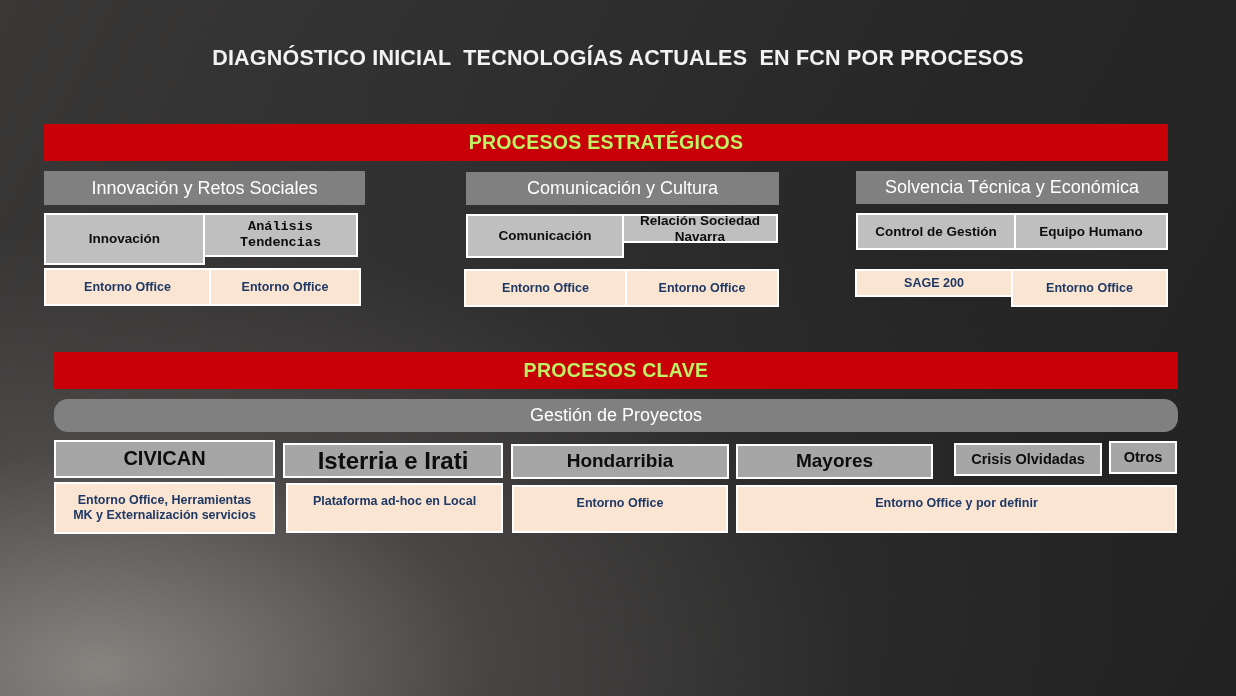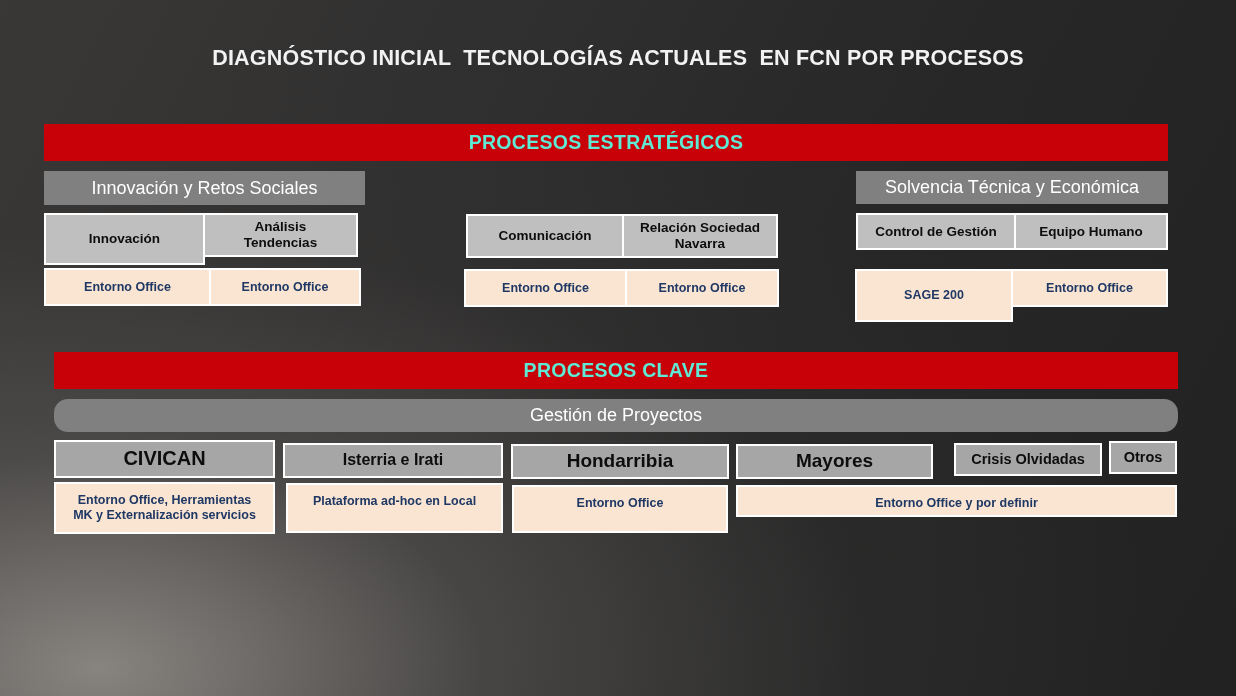--- a/index.html
+++ b/index.html
@@ -34,21 +34,21 @@
     font-size: 21.5px;
     font-weight: bold;
     letter-spacing: 0.2px;
     white-space: pre;
   }
 
   
   .red-banner {
     position: absolute;
     background: #c80007;
-    color: #5eead4;
+    color: #bef264;
     font-weight: bold;
     display: flex;
     align-items: center;
     justify-content: center;
     letter-spacing: 0.3px;
   }
   #banner-estrategicos {
     left: 44px;
     top: 124px;
     width: 1124px;
@@ -116,47 +116,48 @@
 <body>
 
 <div id="slide">
 
   <div class="slide-title">DIAGNÓSTICO INICIAL  TECNOLOGÍAS ACTUALES  EN FCN POR PROCESOS</div>
 
   <div class="red-banner" id="banner-estrategicos">PROCESOS ESTRATÉGICOS</div>
 
   <div class="box hdr-dark" style="left:44px;  top:171px; width:321px; height:34px;">Innovación y Retos Sociales</div>
   <div class="box sub-gray" style="left:44px;  top:213px; width:161px; height:52px;text-align:right;">Innovación</div>
-  <div class="box sub-gray" style="left: 203px; top: 213px; width: 155px; height: 44px; white-space: pre-line;">Análisis
+  <div class="box sub-gray" style="left: 203px; top: 213px; width: 155px; height: 44px; white-space: pre-line; font-family: Liberation Mono, monospace;">Análisis
 Tendencias</div>
   <div class="box tech tech-top" style="left:44px;  top:268px; width:167px; height:38px;">Entorno Office</div>
   <div class="box tech tech-top" style="left:209px; top:268px; width:152px; height:38px;">Entorno Office</div>
 
+  <div class="box hdr-dark" style="left:466px; top:172px; width:313px; height:33px;">Comunicación y Cultura</div>
   <div class="box sub-gray" style="left:466px; top:214px; width:158px; height:44px;">Comunicación</div>
-  <div class="box sub-gray" style="left: 622px; top: 214px; width: 156px; height: 44px; white-space: pre-line;">Relación Sociedad
+  <div class="box sub-gray" style="left: 622px; top: 214px; width: 156px; height: 29px; white-space: pre-line;">Relación Sociedad
 Navarra</div>
   <div class="box tech tech-top" style="left:464px; top:269px; width:163px; height:38px;">Entorno Office</div>
   <div class="box tech tech-top" style="left:625px; top:269px; width:154px; height:38px;">Entorno Office</div>
 
   <div class="box hdr-dark" style="left:856px; top:171px; width:312px; height:33px;">Solvencia Técnica y Económica</div>
   <div class="box sub-gray" style="left:856px; top:213px; width:160px; height:37px;">Control de Gestión</div>
   <div class="box sub-gray" style="left:1014px;top:213px; width:154px; height:37px;">Equipo Humano</div>
-  <div class="box tech tech-top" style="left:855px; top:269px; width:158px; height:53px;">SAGE 200</div>
+  <div class="box tech tech-top" style="left:855px; top:269px; width:158px; height:28px;">SAGE 200</div>
   <div class="box tech tech-top" style="left:1011px;top:269px; width:157px; height:38px;">Entorno Office</div>
 
   <div class="red-banner" id="banner-clave">PROCESOS CLAVE</div>
 
   <div class="box hdr-dark" style="left:54px; top:399px; width:1124px; height:33px;border-radius:14px;">Gestión de Proyectos</div>
 
   <div class="box proj-gray" style="left:54px;  top:440px; width:221px; height:38px; font-size:20px;">CIVICAN</div>
-  <div class="box proj-gray" style="left:283px; top:443px; width:220px; height:35px; font-size:16px;">Isterria e Irati</div>
+  <div class="box proj-gray" style="left:283px; top:443px; width:220px; height:35px; font-size:24px;">Isterria e Irati</div>
   <div class="box proj-gray" style="left:511px; top:444px; width:218px; height:35px; font-size:19px;">Hondarribia</div>
   <div class="box proj-gray" style="left:736px; top:444px; width:197px; height:35px; font-size:19px;">Mayores</div>
   <div class="box proj-gray" style="left:954px; top:443px; width:148px; height:33px; font-size:14.5px;">Crisis Olvidadas</div>
   <div class="box proj-gray" style="left:1109px;top:441px; width:68px;  height:33px; font-size:14.5px;">Otros</div>
 
   <div class="box tech tech-clave" style="left: 54px; top: 482px; width: 221px; height: 52px; white-space: pre-line;">Entorno Office, Herramientas
 MK y Externalización servicios</div>
   <div class="box tech tech-clave" style="left:286px; top:483px; width:217px; height:50px;">Plataforma ad-hoc en Local</div>
   <div class="box tech tech-clave" style="left:512px; top:485px; width:216px; height:48px;">Entorno Office</div>
-  <div class="box tech tech-clave" style="left:736px; top:485px; width:441px; height:32px;">Entorno Office y por definir</div>
+  <div class="box tech tech-clave" style="left:736px; top:485px; width:441px; height:48px;">Entorno Office y por definir</div>
 
 </div>
 
 </body></html>

